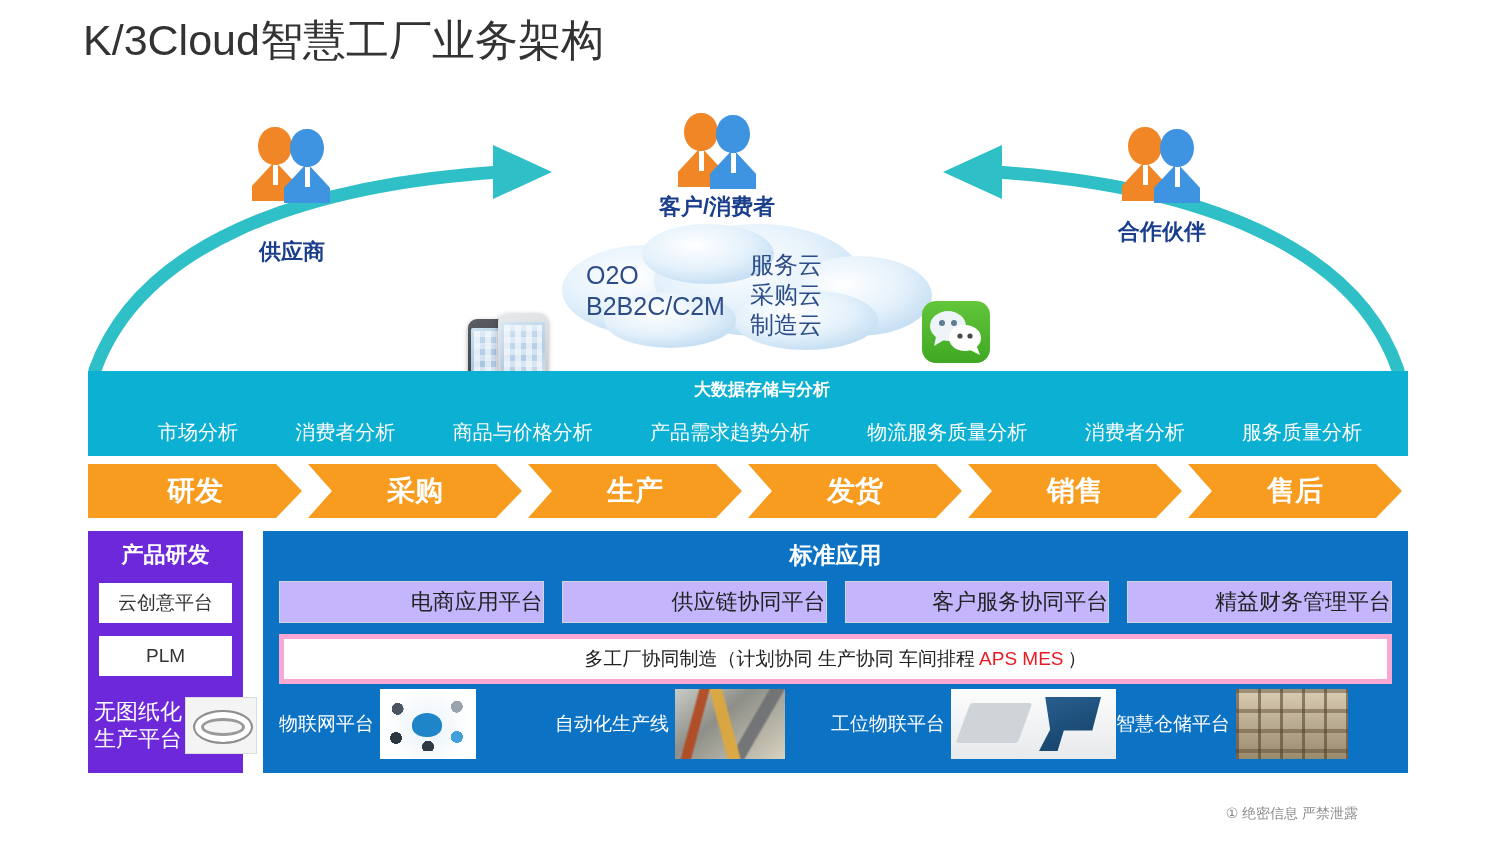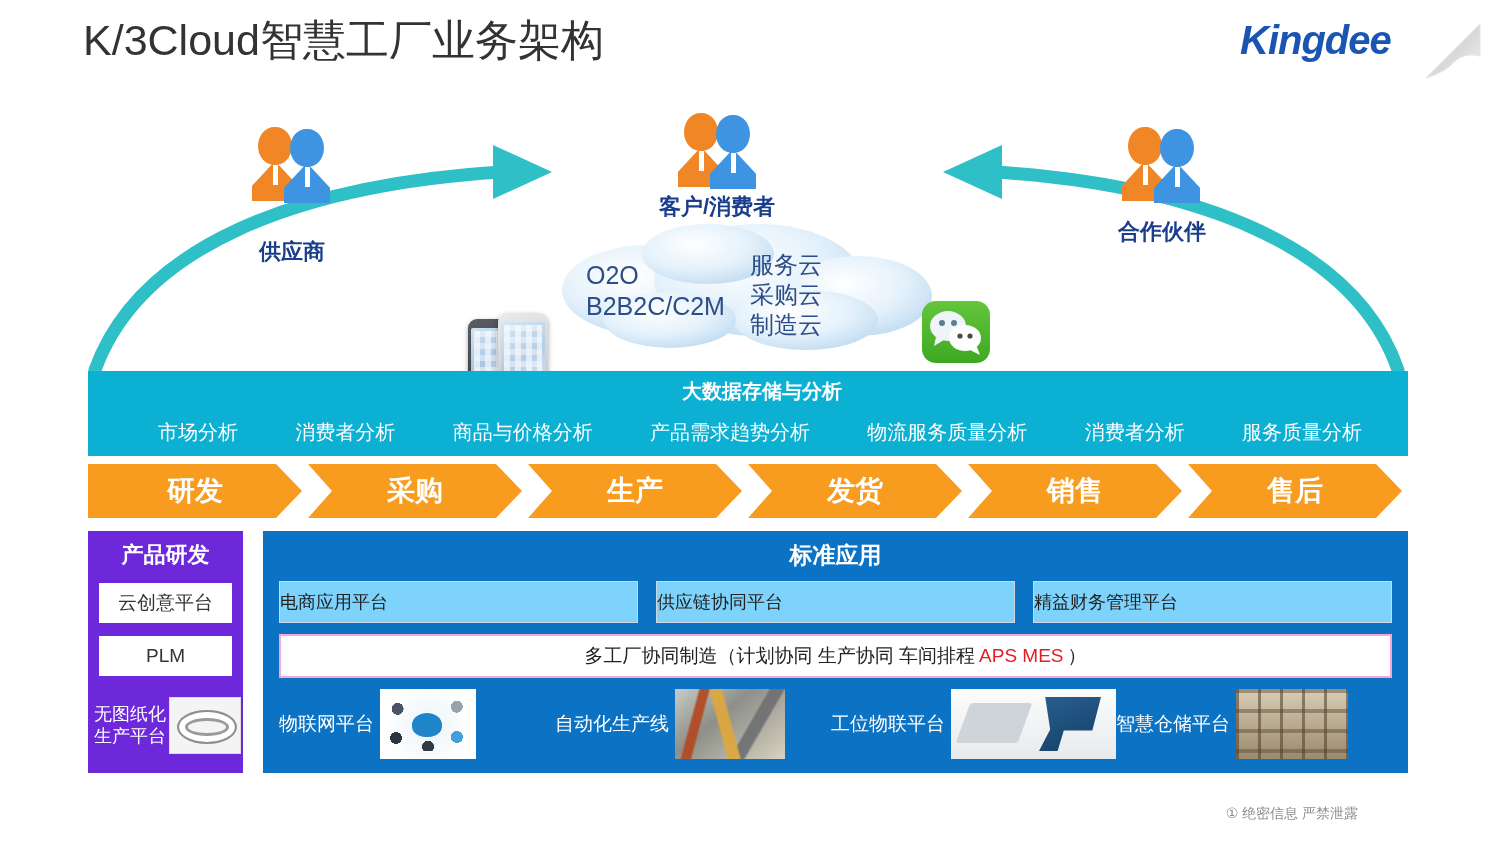--- a/index.html
+++ b/index.html
@@ -73,21 +73,21 @@
   .ico-wechat{top:0;background:linear-gradient(180deg,#63c63b,#3fa723);}
   .ico-cloud{top:74px;background:linear-gradient(180deg,#1667d6,#0d55bb);}
 
   
   .bigdata{
     position:absolute;left:88px;top:371px;width:1320px;height:85px;
     background:#0bb0d3;
   }
   .bigdata .bd-title{
     position:absolute;left:0;right:0;top:7px;text-align:center;
-    font-size:20px;font-weight:bold;color:#ffffff;margin-left:28px;
+    font-size:17px;font-weight:bold;color:#ffffff;margin-left:28px;
   }
   .bigdata .bd-items{
     position:absolute;left:70px;right:46px;top:48px;
     display:flex;justify-content:space-between;align-items:center;
   }
   .bigdata .bd-items span{font-size:20px;color:#ffffff;white-space:nowrap;}
 
   
   .chev-row{
     position:absolute;left:88px;top:464px;width:1320px;height:54px;
@@ -113,46 +113,46 @@
     font-size:22px;font-weight:bold;color:#ffffff;
   }
   .gp-card{
     position:absolute;left:11px;width:133px;height:40px;background:#ffffff;
     display:flex;align-items:center;justify-content:center;
     font-size:19px;color:#333333;
   }
   .gp-card.c1{top:52px;}
   .gp-card.c2{top:105px;}
   .gp-bottom{position:absolute;left:6px;top:158px;width:145px;height:72px;display:flex;align-items:center;}
-  .gp-bottom .lbl{font-size:18px;color:#ffffff;line-height:1.25;white-space:nowrap;}
+  .gp-bottom .lbl{font-size:22px;color:#ffffff;line-height:1.25;white-space:nowrap;}
   .gp-thumb{
     width:70px;height:55px;margin-left:3px;background:#efefef;
     border:1px solid #dcdcdc;position:relative;overflow:hidden;flex:none;
   }
 
   .blue-panel{
     position:absolute;left:175px;top:0;width:1145px;height:242px;background:#0b72c4;
   }
   .bp-title{
     position:absolute;left:0;right:0;top:9px;text-align:center;
     font-size:23px;font-weight:bold;color:#ffffff;
   }
   .bp-row1{
     position:absolute;left:16px;right:16px;top:50px;height:42px;
     display:flex;justify-content:space-between;
   }
   .bp-card{
-    flex:1;margin-right:18px;background:#7dd3fc;border:1px solid #cfd6dd;
-    display:flex;align-items:center;justify-content:flex-start;
-    font-size:18px;color:#222222;white-space:nowrap;
+    flex:1;margin-right:18px;background:#c4b5fd;border:1px solid #cfd6dd;
+    display:flex;align-items:center;justify-content:flex-end;
+    font-size:22px;color:#222222;white-space:nowrap;
   }
   .bp-card:last-child{margin-right:0;}
   .bp-row2{
     position:absolute;left:16px;right:16px;top:103px;height:40px;
-    background:#ffffff;border:2px solid #f9a8d4;
+    background:#ffffff;border:5px solid #f9a8d4;
     display:flex;align-items:center;justify-content:center;
     font-size:19px;color:#222222;white-space:nowrap;
   }
   .bp-row2 .red{color:#e81b23;margin:0 4px;}
   .bp-row3{
     position:absolute;left:16px;right:16px;top:156px;height:74px;
     display:flex;align-items:center;
   }
   .bp-item{flex:1;display:flex;align-items:center;}
   .bp-item .lbl{font-size:19px;color:#ffffff;white-space:nowrap;margin-right:6px;}
@@ -197,34 +197,20 @@
     font-size:14px;color:#8d8d8d;white-space:nowrap;
   }
 </style>
 </head>
 <body>
 
 <div class="slide">
 
   <div class="title">K/3Cloud智慧工厂业务架构</div>
 
-  <div class="logo-wrap">
-    <div class="logo-text">Kingdee</div>
-    <svg class="page-curl" viewBox="0 0 58 58">
-      <defs>
-        <linearGradient id="curlg" x1="0" y1="0" x2="1" y2="1">
-          <stop offset="0%" stop-color="#ffffff"></stop>
-          <stop offset="55%" stop-color="#d8d8d8"></stop>
-          <stop offset="100%" stop-color="#f4f4f4"></stop>
-        </linearGradient>
-      </defs>
-      <path d="M2 56 L56 2 L56 34 Q40 30 30 40 Q20 50 2 56 Z" fill="url(#curlg)"></path>
-      <path d="M2 56 Q22 50 30 40 Q40 30 56 34 L56 2 Z" fill="none" stroke="#e3e3e3" stroke-width="1"></path>
-    </svg>
-  </div>
 
   <div class="eco">
 
     <svg width="1500" height="285">
 
       <path d="M95 275 C 140 150, 300 90, 500 77" stroke="#2fbfc6" stroke-width="13" fill="none" stroke-linecap="round"></path>
       <polygon points="493,50 552,77 493,104" fill="#2fbfc6"></polygon>
 
       <path d="M1398 275 C 1355 150, 1195 90, 995 77" stroke="#2fbfc6" stroke-width="13" fill="none" stroke-linecap="round"></path>
       <polygon points="1002,50 943,77 1002,104" fill="#2fbfc6"></polygon>
@@ -381,20 +367,23 @@
       <div class="bp-title">标准应用</div>
 
       <div class="bp-row1">
         <div class="bp-card">
           <span>电商应用平台</span>
         </div>
         <div class="bp-card">
           <span>供应链协同平台</span>
         </div>
         <div class="bp-card">
+          <span>客户服务协同平台</span>
+        </div>
+        <div class="bp-card">
           <span>精益财务管理平台</span>
         </div>
       </div>
 
       <div class="bp-row2">
         <span>多工厂协同制造（计划协同  生产协同  车间排程</span>
         <span class="red">APS  MES</span>
         <span>）</span>
       </div>
 

